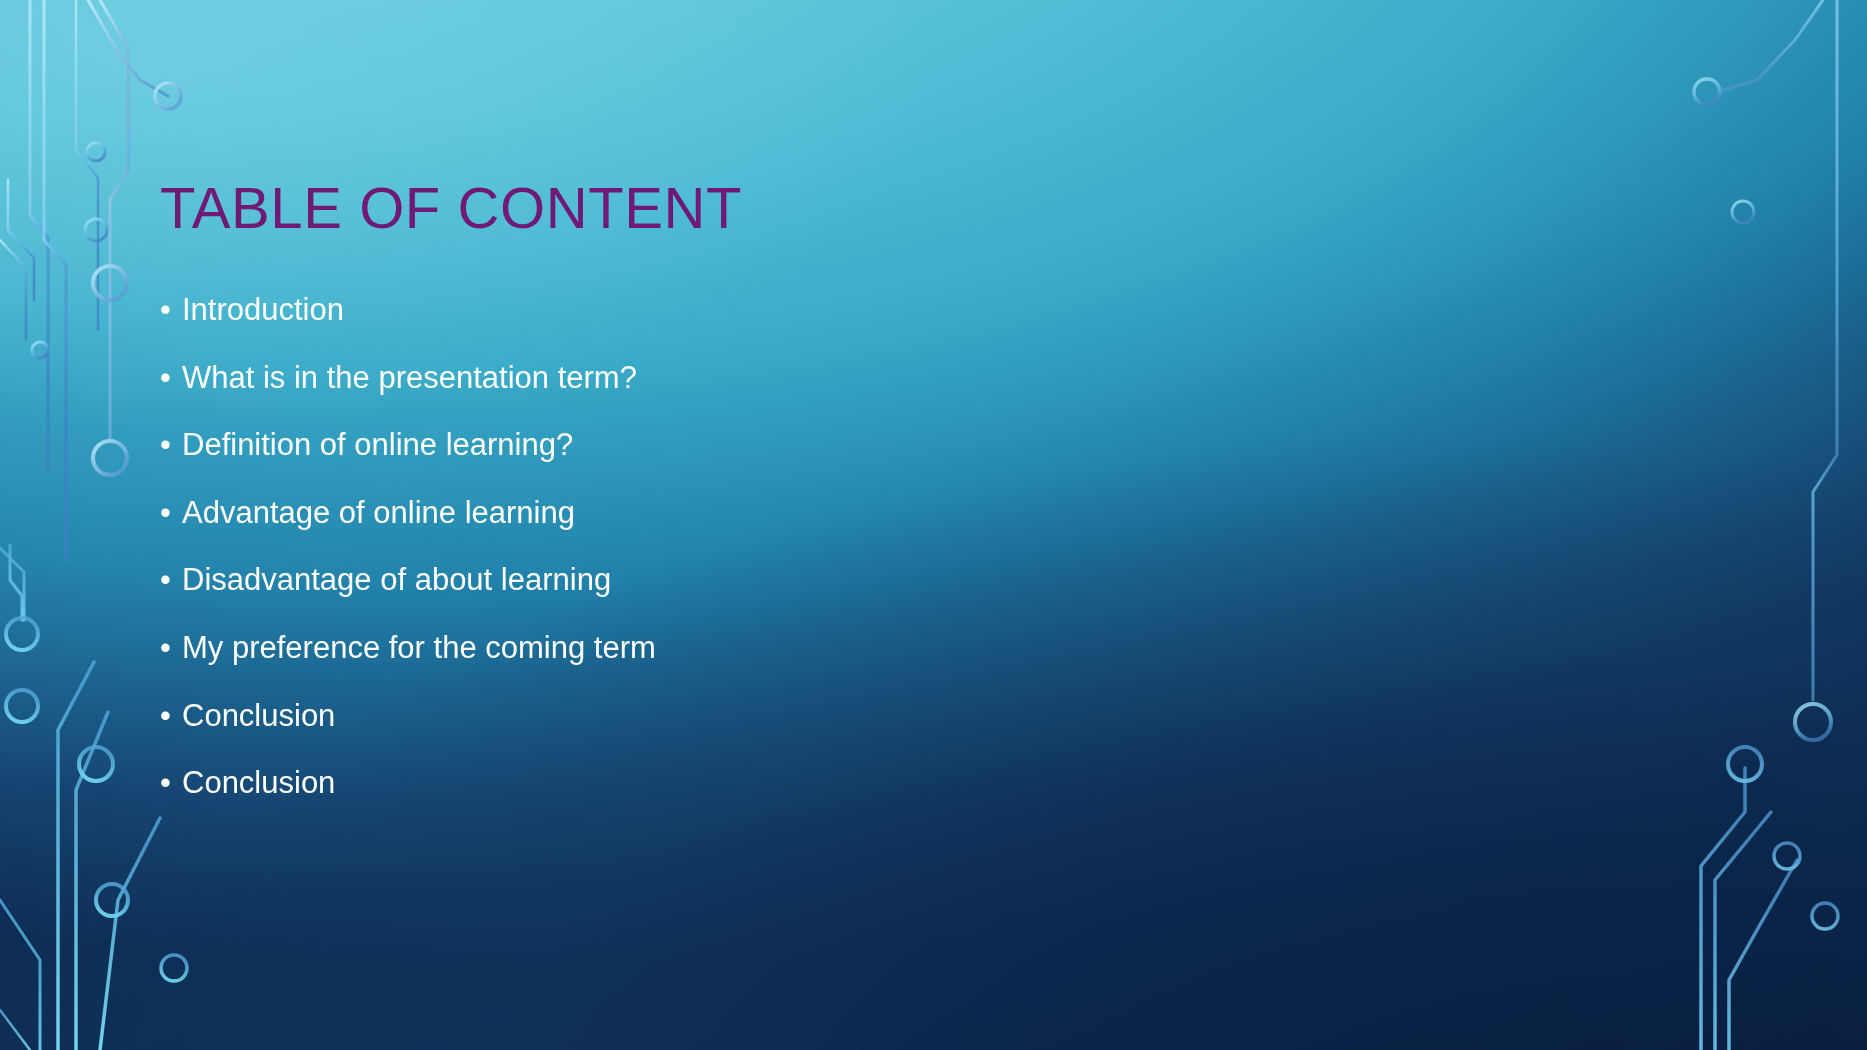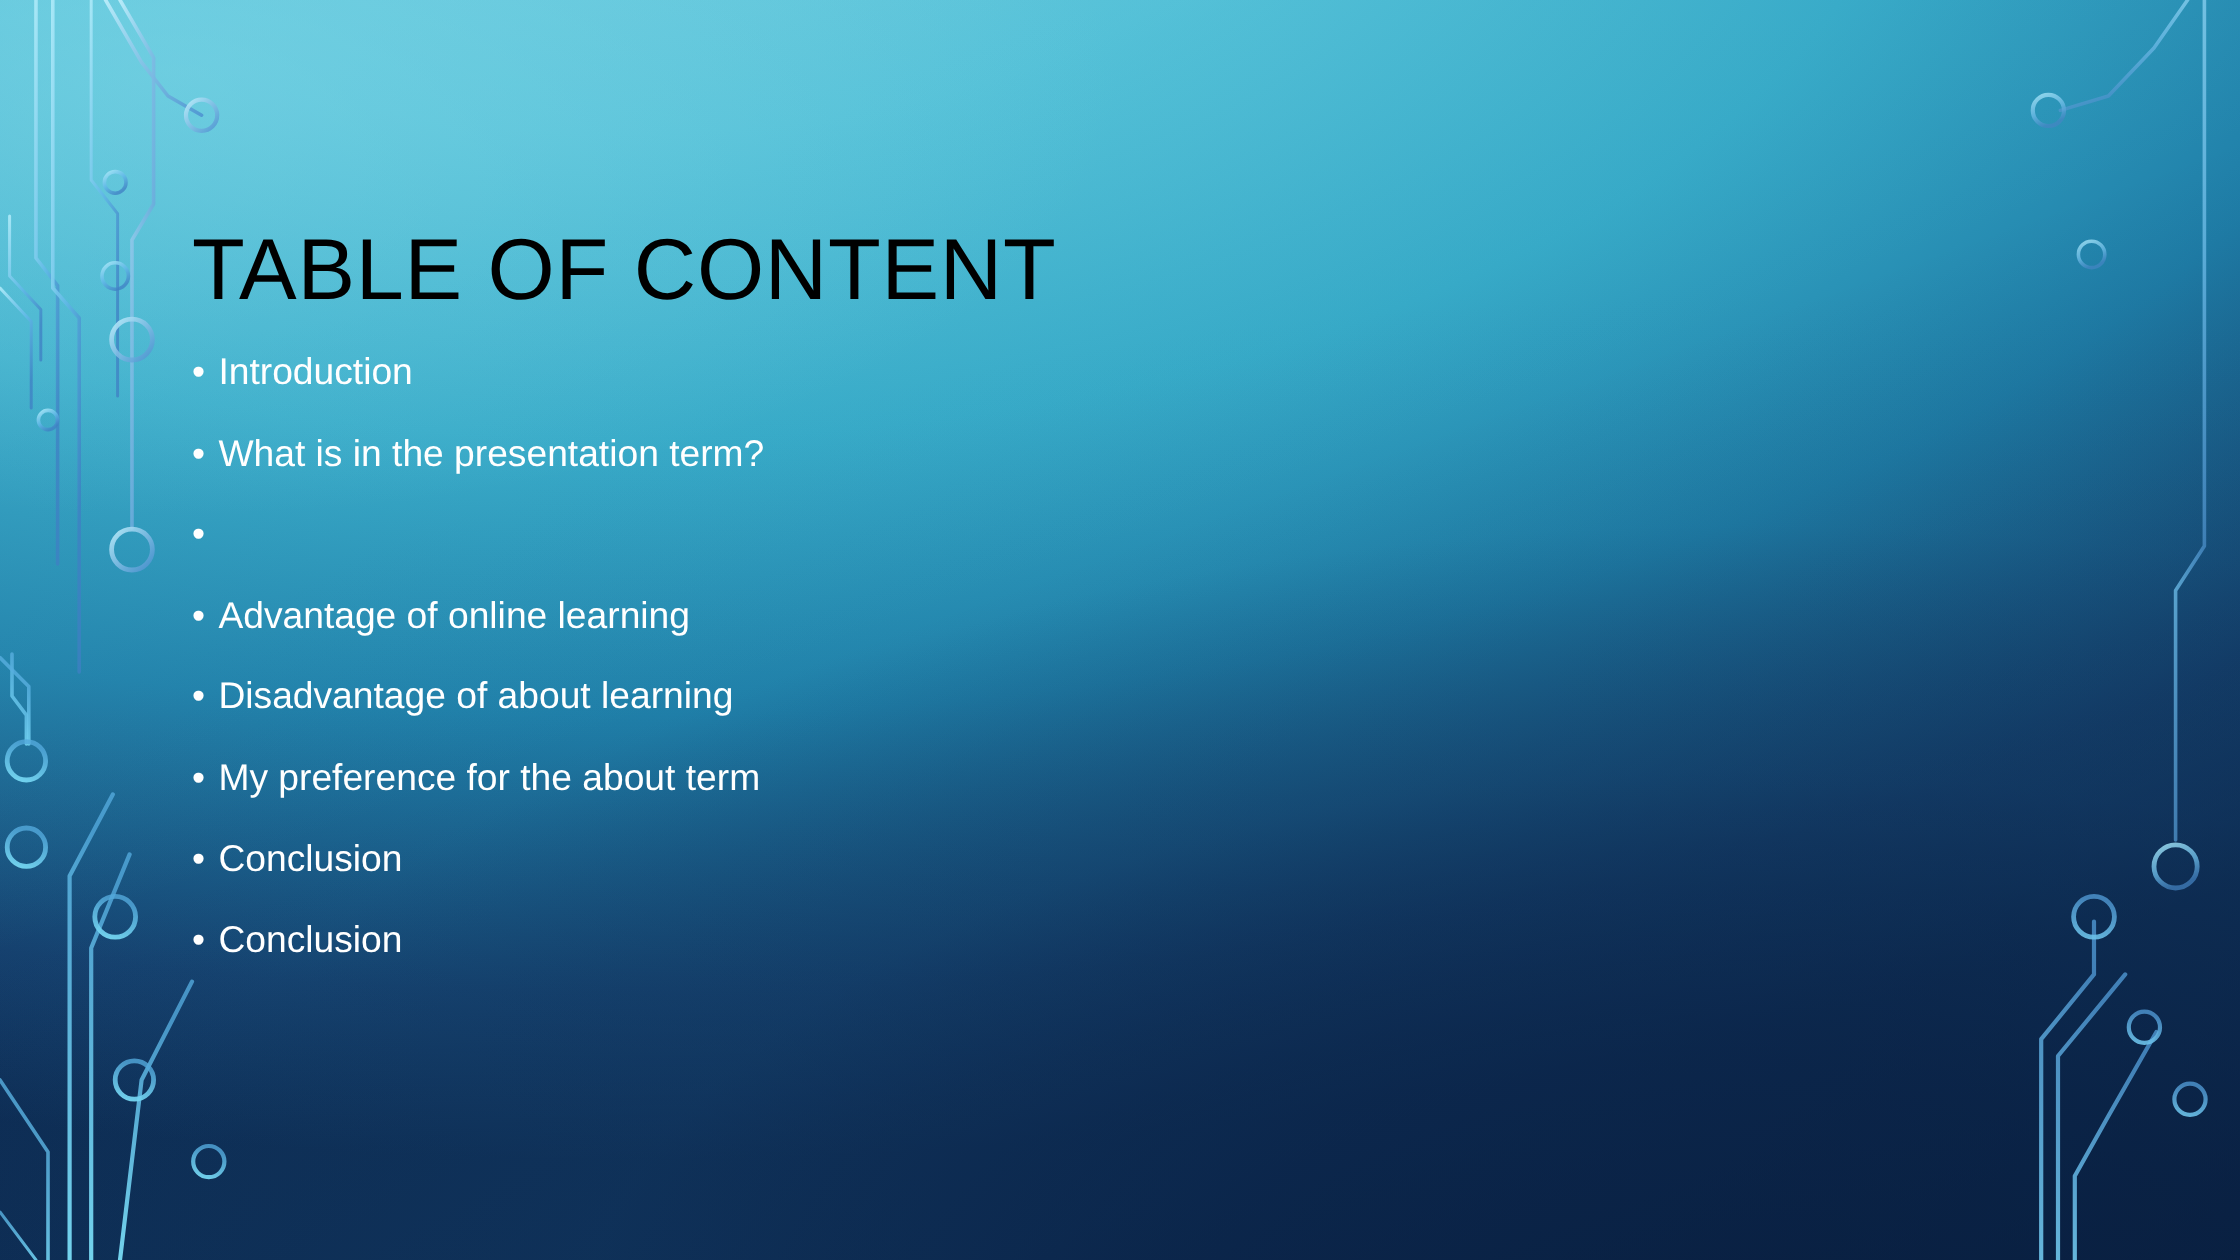--- a/index.html
+++ b/index.html
@@ -60,22 +60,22 @@
   .content {
     position: absolute;
     inset: 0;
   }
 
   .slide-title {
     position: absolute;
     left: 160px;
     top: 137px;
     width: 1500px;
-    color: #000000;
-    font-size: 72px;
+    color: #701a75;
+    font-size: 58px;
     font-weight: 400;
     letter-spacing: 0.6px;
     line-height: 1.12;
     text-transform: uppercase;
     white-space: nowrap;
   }
 
   .bullet-list {
     position: absolute;
     left: 160px;
@@ -223,35 +223,36 @@
         <span class="bullet-text">Introduction</span>
       </li>
 
       <li class="bullet-item">
         <span class="bullet-dot">•</span>
         <span class="bullet-text">What is in the presentation term?</span>
       </li>
 
       <li class="bullet-item">
         <span class="bullet-dot">•</span>
+        <span class="bullet-text">Definition of online learning?</span>
       </li>
 
       <li class="bullet-item">
         <span class="bullet-dot">•</span>
         <span class="bullet-text">Advantage of online learning</span>
       </li>
 
       <li class="bullet-item">
         <span class="bullet-dot">•</span>
         <span class="bullet-text">Disadvantage of about learning</span>
       </li>
 
       <li class="bullet-item">
         <span class="bullet-dot">•</span>
-        <span class="bullet-text">My preference for the about term</span>
+        <span class="bullet-text">My preference for the coming term</span>
       </li>
 
       <li class="bullet-item">
         <span class="bullet-dot">•</span>
         <span class="bullet-text">Conclusion</span>
       </li>
 
       <li class="bullet-item">
         <span class="bullet-dot">•</span>
         <span class="bullet-text">Conclusion</span>

